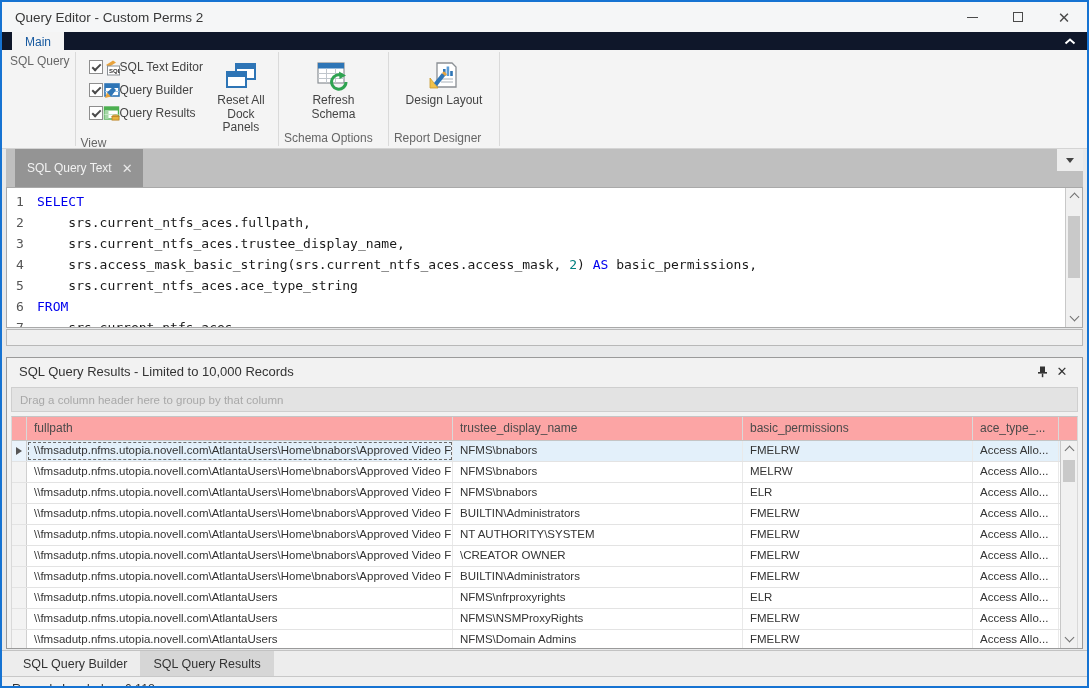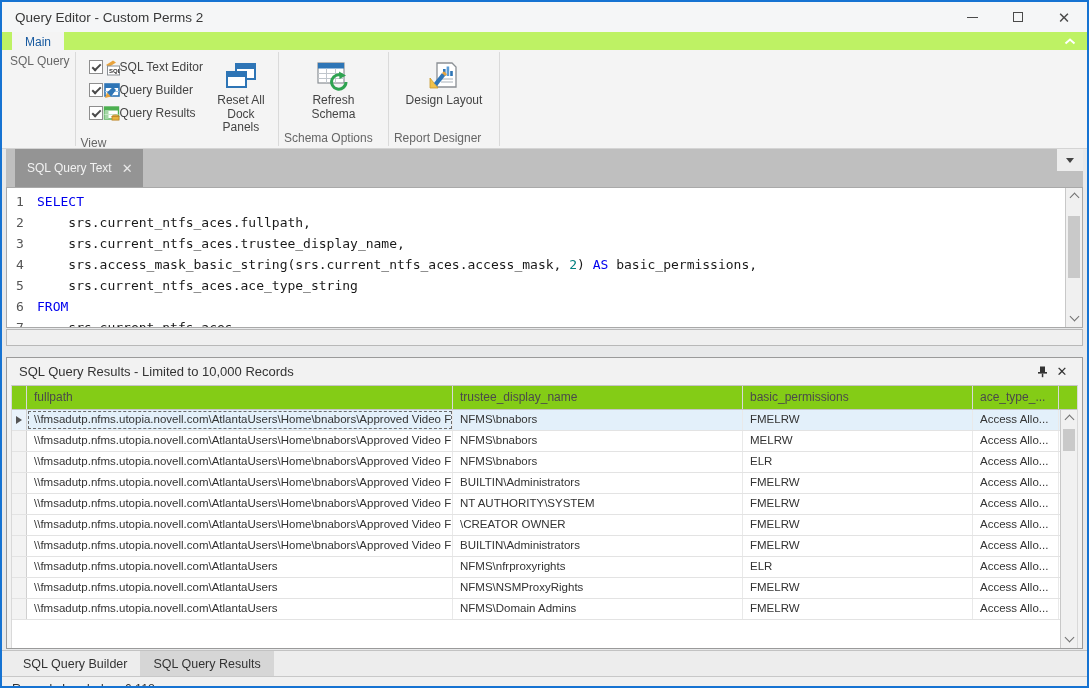--- a/index.html
+++ b/index.html
@@ -9,21 +9,21 @@
     border:2px solid #1673d2; display:flex; flex-direction:column; overflow:hidden;
   }
   
   .titlebar { height:30px; background:#f5f6f7; display:flex; align-items:center; flex:0 0 auto; }
   .title-text { font-size:13.5px; color:#383838; padding-left:13px; flex:1; }
   .win-btn { width:46px; height:30px; display:flex; align-items:center; justify-content:center; color:#4a4a4a; font-size:13px; }
   .min-glyph { width:11px; height:1px; background:#4a4a4a; display:block; }
   .max-glyph { width:10px; height:10px; border:1px solid #4a4a4a; display:block; }
   .close-glyph { font-size:15px; line-height:1; color:#4a4a4a; }
   
-  .ribbon-tabs { height:18px; background:#bef264; display:flex; align-items:stretch; flex:0 0 auto; position:relative; }
+  .ribbon-tabs { height:18px; background:#0f172a; display:flex; align-items:stretch; flex:0 0 auto; position:relative; }
   .main-tab { margin-left:10px; background:#f4f4f4; color:#16599f; font-size:12px; padding:2px 13px 0 13px; display:flex; align-items:center; }
   .ribbon-collapse { position:absolute; right:8px; top:2px; width:18px; height:14px; display:flex; align-items:center; justify-content:center; }
   
   .ribbon { height:99px; background:#f4f4f4; border-bottom:1px solid #d4d4d4; display:flex; flex:0 0 auto; padding-left:4px; }
   .rgroup { display:flex; flex-direction:column; padding:3px 4px 0 4px; }
   .rgroup-content { flex:1; display:flex; align-items:flex-start; }
   .rgroup-caption { height:18px; text-align:left; font-size:12px; color:#666; line-height:16px; }
   .rsep { width:1px; background:#dadada; margin:2px 1px; }
   .bigbtn { width:58px; display:flex; flex-direction:column; align-items:center; padding-top:4px; }
   .bigbtn .ic { height:37px; display:flex; align-items:center; justify-content:center; }
@@ -59,21 +59,21 @@
   .splitter { height:11px; flex:0 0 auto; }
   
   .results { height:292px; margin:0 4px; background:#f2f2f2; border:1px solid #9a9a9a; display:flex; flex-direction:column; flex:0 0 auto; overflow:hidden; }
   .res-caption { height:27px; display:flex; align-items:center; padding:0 10px 0 12px; flex:0 0 auto; }
   .res-caption .t { font-size:13px; color:#333; flex:1; }
   .cap-btn { width:20px; height:18px; display:flex; align-items:center; justify-content:center; color:#333; }
   .groupby-wrap { padding:2px 4px 4px 4px; flex:0 0 auto; }
   .groupby { height:25px; background:#e3e3e3; border:1px solid #cfcfcf; display:flex; align-items:center; padding-left:8px; }
   .groupby .t { font-size:11.5px; color:#a8a8a8; }
   .grid { flex:1; background:#fff; border-top:1px solid #c5c5c5; position:relative; display:flex; flex-direction:column; overflow:hidden; margin:0 4px; border-left:1px solid #d9d9d9; border-right:1px solid #d9d9d9; }
-  .ghead { height:24px; background:#84cc16; border-bottom:1px solid #c5c5c5; display:flex; flex:0 0 auto; }
+  .ghead { height:24px; background:#fca5a5; border-bottom:1px solid #c5c5c5; display:flex; flex:0 0 auto; }
   .ghead .hc { font-size:12px; color:#4a4a4a; padding:4px 0 0 7px; border-right:1px solid #d9d9d9; white-space:nowrap; overflow:hidden; }
   .grows { flex:1; position:relative; overflow:hidden; }
   .grow { height:21px; display:flex; border-bottom:1px solid #e3e3e3; background:#fff; }
   .grow.sel { background:#e3f0fa; }
   .gc { font-size:11.5px; color:#333; padding:3px 0 0 7px; border-right:1px solid #e9e9e9; white-space:nowrap; overflow:hidden; }
   .gc.ind { background:#f3f3f3; border-right:1px solid #d0d0d0; position:relative; }
   .grow.sel .gc.ind { background:#eaf3fb; }
   .row-arrow { position:absolute; left:4px; top:6px; width:0; height:0; border-top:4.5px solid transparent; border-bottom:4.5px solid transparent; border-left:6px solid #555; }
   .focus-cell { outline:1px dashed #6b6b6b; outline-offset:-2px; }
   .col-0 { width:15px; flex:0 0 auto; }
@@ -260,20 +260,25 @@
         <svg width="13" height="13" viewBox="0 0 13 13">
           <rect x="4" y="1.5" width="5" height="5.5" fill="#333"></rect>
           <rect x="2" y="7" width="9" height="1.6" fill="#333"></rect>
           <rect x="5.8" y="8.6" width="1.5" height="3.6" fill="#333"></rect>
         </svg>
       </div>
       <div class="cap-btn">
           <span style="font-size:13px;">✕</span>
         </div>
     </div>
+    <div class="groupby-wrap">
+      <div class="groupby">
+        <span class="t">Drag a column header here to group by that column</span>
+      </div>
+    </div>
     <div class="grid">
       <div class="ghead" id="grid-head">
           <div class="hc col-0"></div>
           <div class="hc col-1">fullpath</div>
           <div class="hc col-2">trustee_display_name</div>
           <div class="hc col-3">basic_permissions</div>
           <div class="hc col-4">ace_type_...</div>
           <div class="hc col-f"></div>
         </div>
       <div class="grows">

